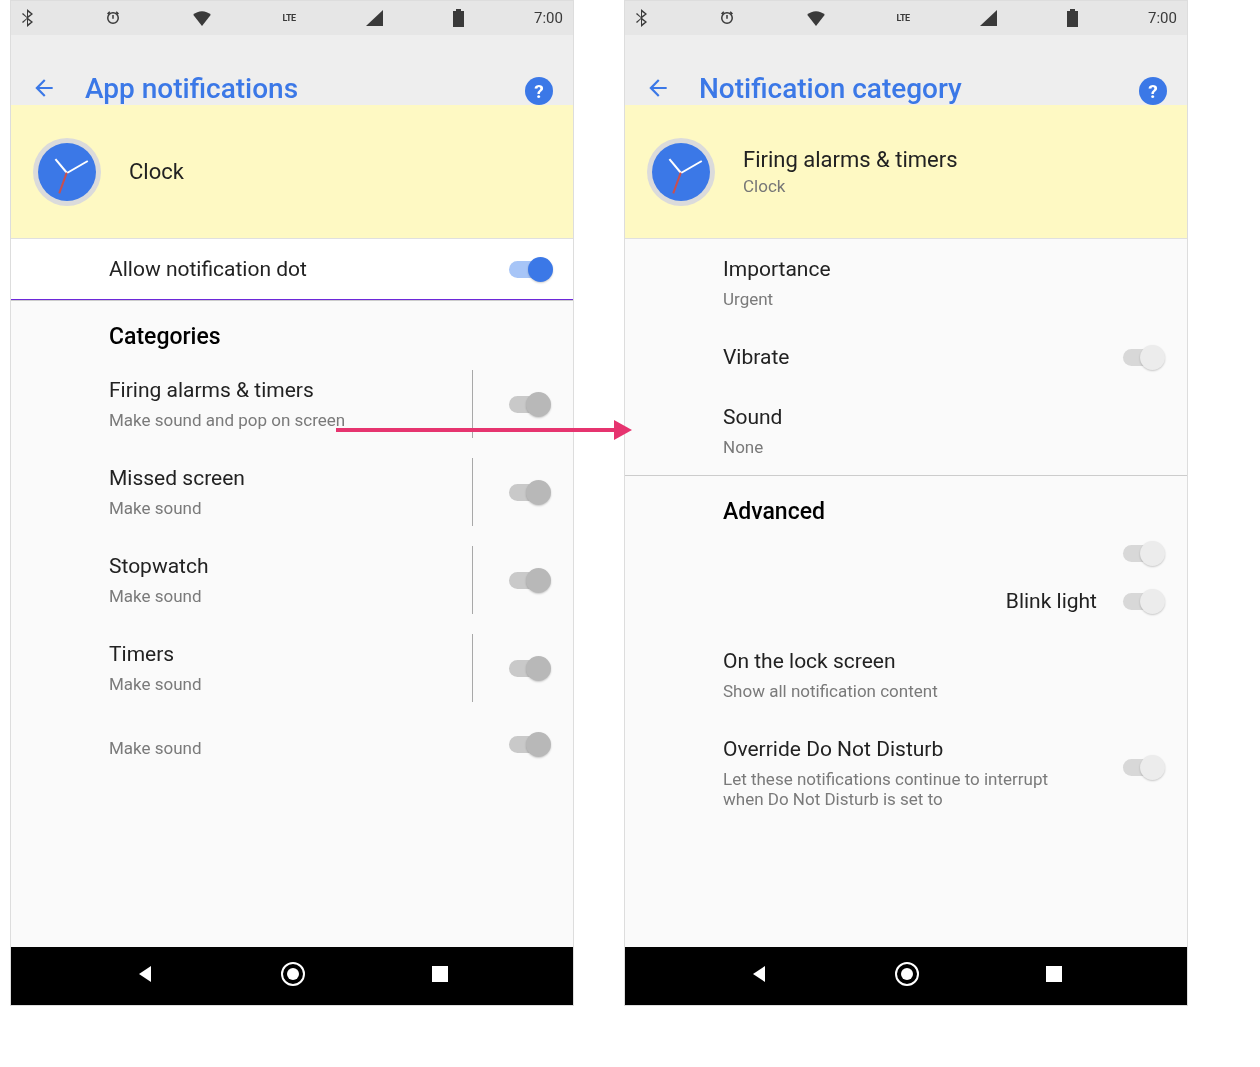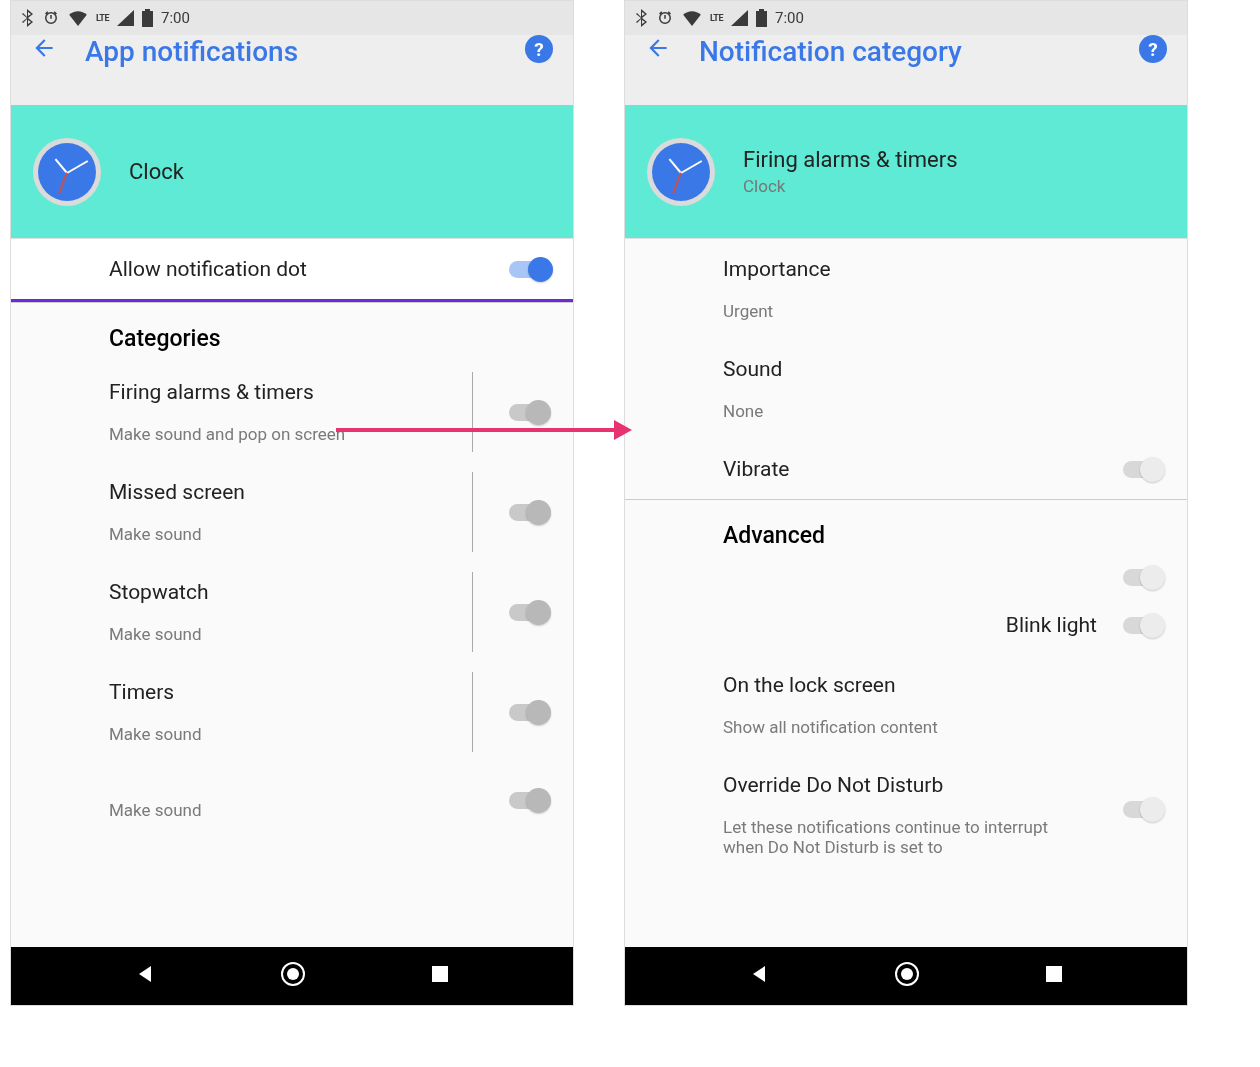--- a/index.html
+++ b/index.html
@@ -21,36 +21,36 @@
     border: 1px solid #ddd;
   }
   .phone.left { left: 10px; top: 0; }
   .phone.right { left: 624px; top: 0; }
 
   
   .statusbar {
     height: 34px;
     background: #e6e6e6;
     display: flex;
-    justify-content: flex-start;
+    justify-content: space-between;
     align-items: center;
     gap: 8px;
     padding: 0 10px;
     font-size: 15px;
     color: #3a3a3a;
   }
   .statusbar .lte { font-size: 9px; font-weight: 700; letter-spacing: -0.5px; }
   .statusbar svg { display: block; }
 
   
   .appbar {
     height: 70px;
     background: #eeeeee;
     display: flex;
-    align-items: flex-start;
+    align-items: flex-end;
     padding: 0 20px;
     gap: 28px;
   }
   .appbar .back { color: #3b78e7; cursor: pointer; }
   .appbar .title {
     color: #3b78e7;
     font-size: 28px;
     font-weight: 500;
     flex: 1;
   }
@@ -63,21 +63,21 @@
     align-items: center;
     justify-content: center;
     font-weight: 700;
     font-size: 19px;
     cursor: pointer;
   }
 
   
   .apphead {
     height: 134px;
-    background: #5eead4;
+    background: #fef9c3;
     display: flex;
     align-items: center;
     padding: 0 22px;
     gap: 28px;
     border-bottom: 1px solid #e0e0e0;
   }
   .clockicon {
     width: 68px; height: 68px;
     border-radius: 50%;
     background: #dbdbdb;
@@ -105,25 +105,25 @@
   .apphead .primary { font-size: 22px; color: #222; }
   .apphead .secondary { font-size: 17px; color: #777; margin-top: 4px;}
 
   
   .list { flex: 1; background: #fafafa; overflow: hidden; }
   .row {
     padding: 18px 24px 18px 98px;
     position: relative;
     font-size: 21px;
     color: #222;
-    border-bottom: 3px solid #6d28d9;
+    border-bottom: 1px solid #6d28d9;
   }
   .row.noborder { border-bottom: none; }
   .row.with-switch { padding-right: 90px; }
-  .row .sub { font-size: 17px; color: #7a7a7a; margin-top: 20px; }
+  .row .sub { font-size: 17px; color: #7a7a7a; margin-top: 8px; }
   .sectionlabel {
     padding: 22px 24px 10px 98px;
     font-size: 23px;
     color: #000000;
     font-weight: 500;
   }
   .row .vline {
     position: absolute;
     right: 100px;
     top: 10px; bottom: 10px;
@@ -384,31 +384,31 @@
     </div>
   </div>
 
   <div class="list">
 
     <div class="row noborder" style="padding-left:98px;">
       <div>Importance</div>
       <div class="sub">Urgent</div>
     </div>
 
+    <div class="row with-switch noborder" style="padding-left:98px;">
+      <div>Vibrate</div>
+      <div class="switch off-light">
+          <div class="track"></div>
+          <div class="thumb"></div>
+        </div>
+    </div>
+
     <div class="row noborder" style="padding-left:98px;">
       <div>Sound</div>
       <div class="sub">None</div>
-    </div>
-
-    <div class="row with-switch noborder" style="padding-left:98px;">
-      <div>Vibrate</div>
-      <div class="switch off-light">
-          <div class="track"></div>
-          <div class="thumb"></div>
-        </div>
     </div>
 
     <div class="divider-full"></div>
     <div class="sectionlabel" style="padding-left:98px;">Advanced</div>
 
     <div class="row with-switch noborder" style="padding-left:98px;">
       <div class="switch off-light">
           <div class="track"></div>
           <div class="thumb"></div>
         </div>

